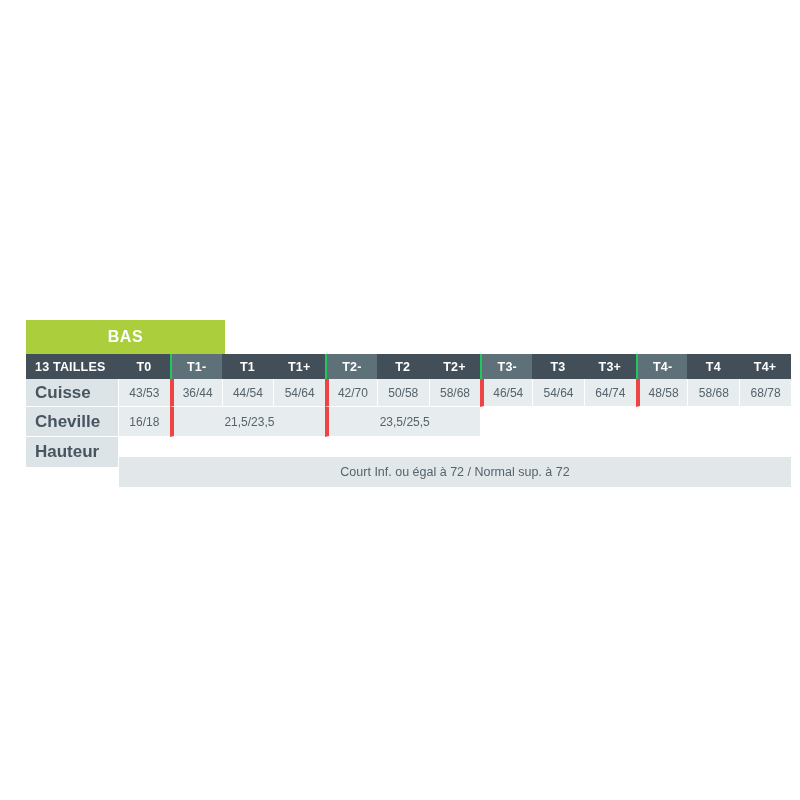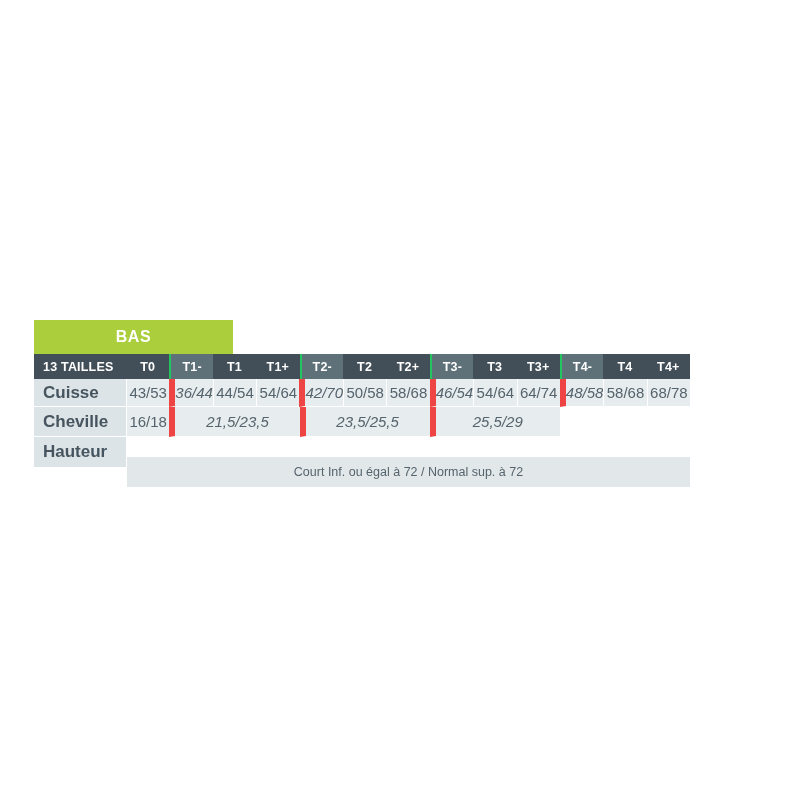--- a/index.html
+++ b/index.html
@@ -15,21 +15,21 @@
   }
 
   .sheet {
     position: relative;
     width: 800px;
     height: 800px;
   }
 
   .size-table {
     position: absolute;
-    left: 34px;
+    left: 26px;
     top: 320px;
     width: 765px;
   }
 
   
   .title-bar {
     height: 34px;
     width: 199px;
     background: #aace3c;
     display: flex;
@@ -41,21 +41,21 @@
     font-size: 16px;
     font-weight: bold;
     letter-spacing: 0.6px;
   }
 
   
   .grid {
     display: grid;
     
     grid-template-columns: 92px repeat(13, 1fr);
-    width: 656px;
+    width: 765px;
   }
 
   .cell {
     box-sizing: border-box;
     display: flex;
     align-items: center;
     justify-content: center;
     font-size: 12.5px;
     color: #4a5862;
     white-space: nowrap;
@@ -87,26 +87,25 @@
   .brow .cell.lbl {
     background: #dde4e7;
     justify-content: flex-start;
     padding-left: 9px;
     font-weight: bold;
     color: #46555f;
     font-size: 17px;
   }
   .brow .cell.v {
     border-left: 1px solid #ffffff;
-    font-size: 15px;
+    font-size: 12px;
     color: #55636c;
   }
   .brow .cell.v.group-start {
-    border-left: 6px solid #ef4444;
-    font-style: italic;
+    border-left: 4px solid #ef4444;
   }
   .brow.tall .cell { height: 30px; }
 
   .row-hauteur .cell {
     background: #e2e8ea;
   }
   .row-hauteur .cell.lbl {
     background: #dde4e7;
   }
   .row-hauteur .cell.v {
@@ -161,21 +160,20 @@
       <div class="cell v">58/68</div>
       <div class="cell v">68/78</div>
     </div>
 
     <div class="grid brow tall">
       <div class="cell lbl">Cheville</div>
 
       <div class="cell v" style="grid-column: span 1;">16/18</div>
       <div class="cell v group-start" style="grid-column: span 3;">21,5/23,5</div>
       <div class="cell v group-start" style="grid-column: span 3;">23,5/25,5</div>
-      <div class="cell v group-start" style="grid-column: span 3;">25,5/29</div>
     </div>
 
     <div class="grid brow tall row-hauteur last-row">
       <div class="cell lbl">Hauteur</div>
       <div class="cell v" style="grid-column: span 13; margin-top: 20px;">Court Inf. ou égal à 72 / Normal sup. à 72</div>
     </div>
 
   </div>
 </div>
 

